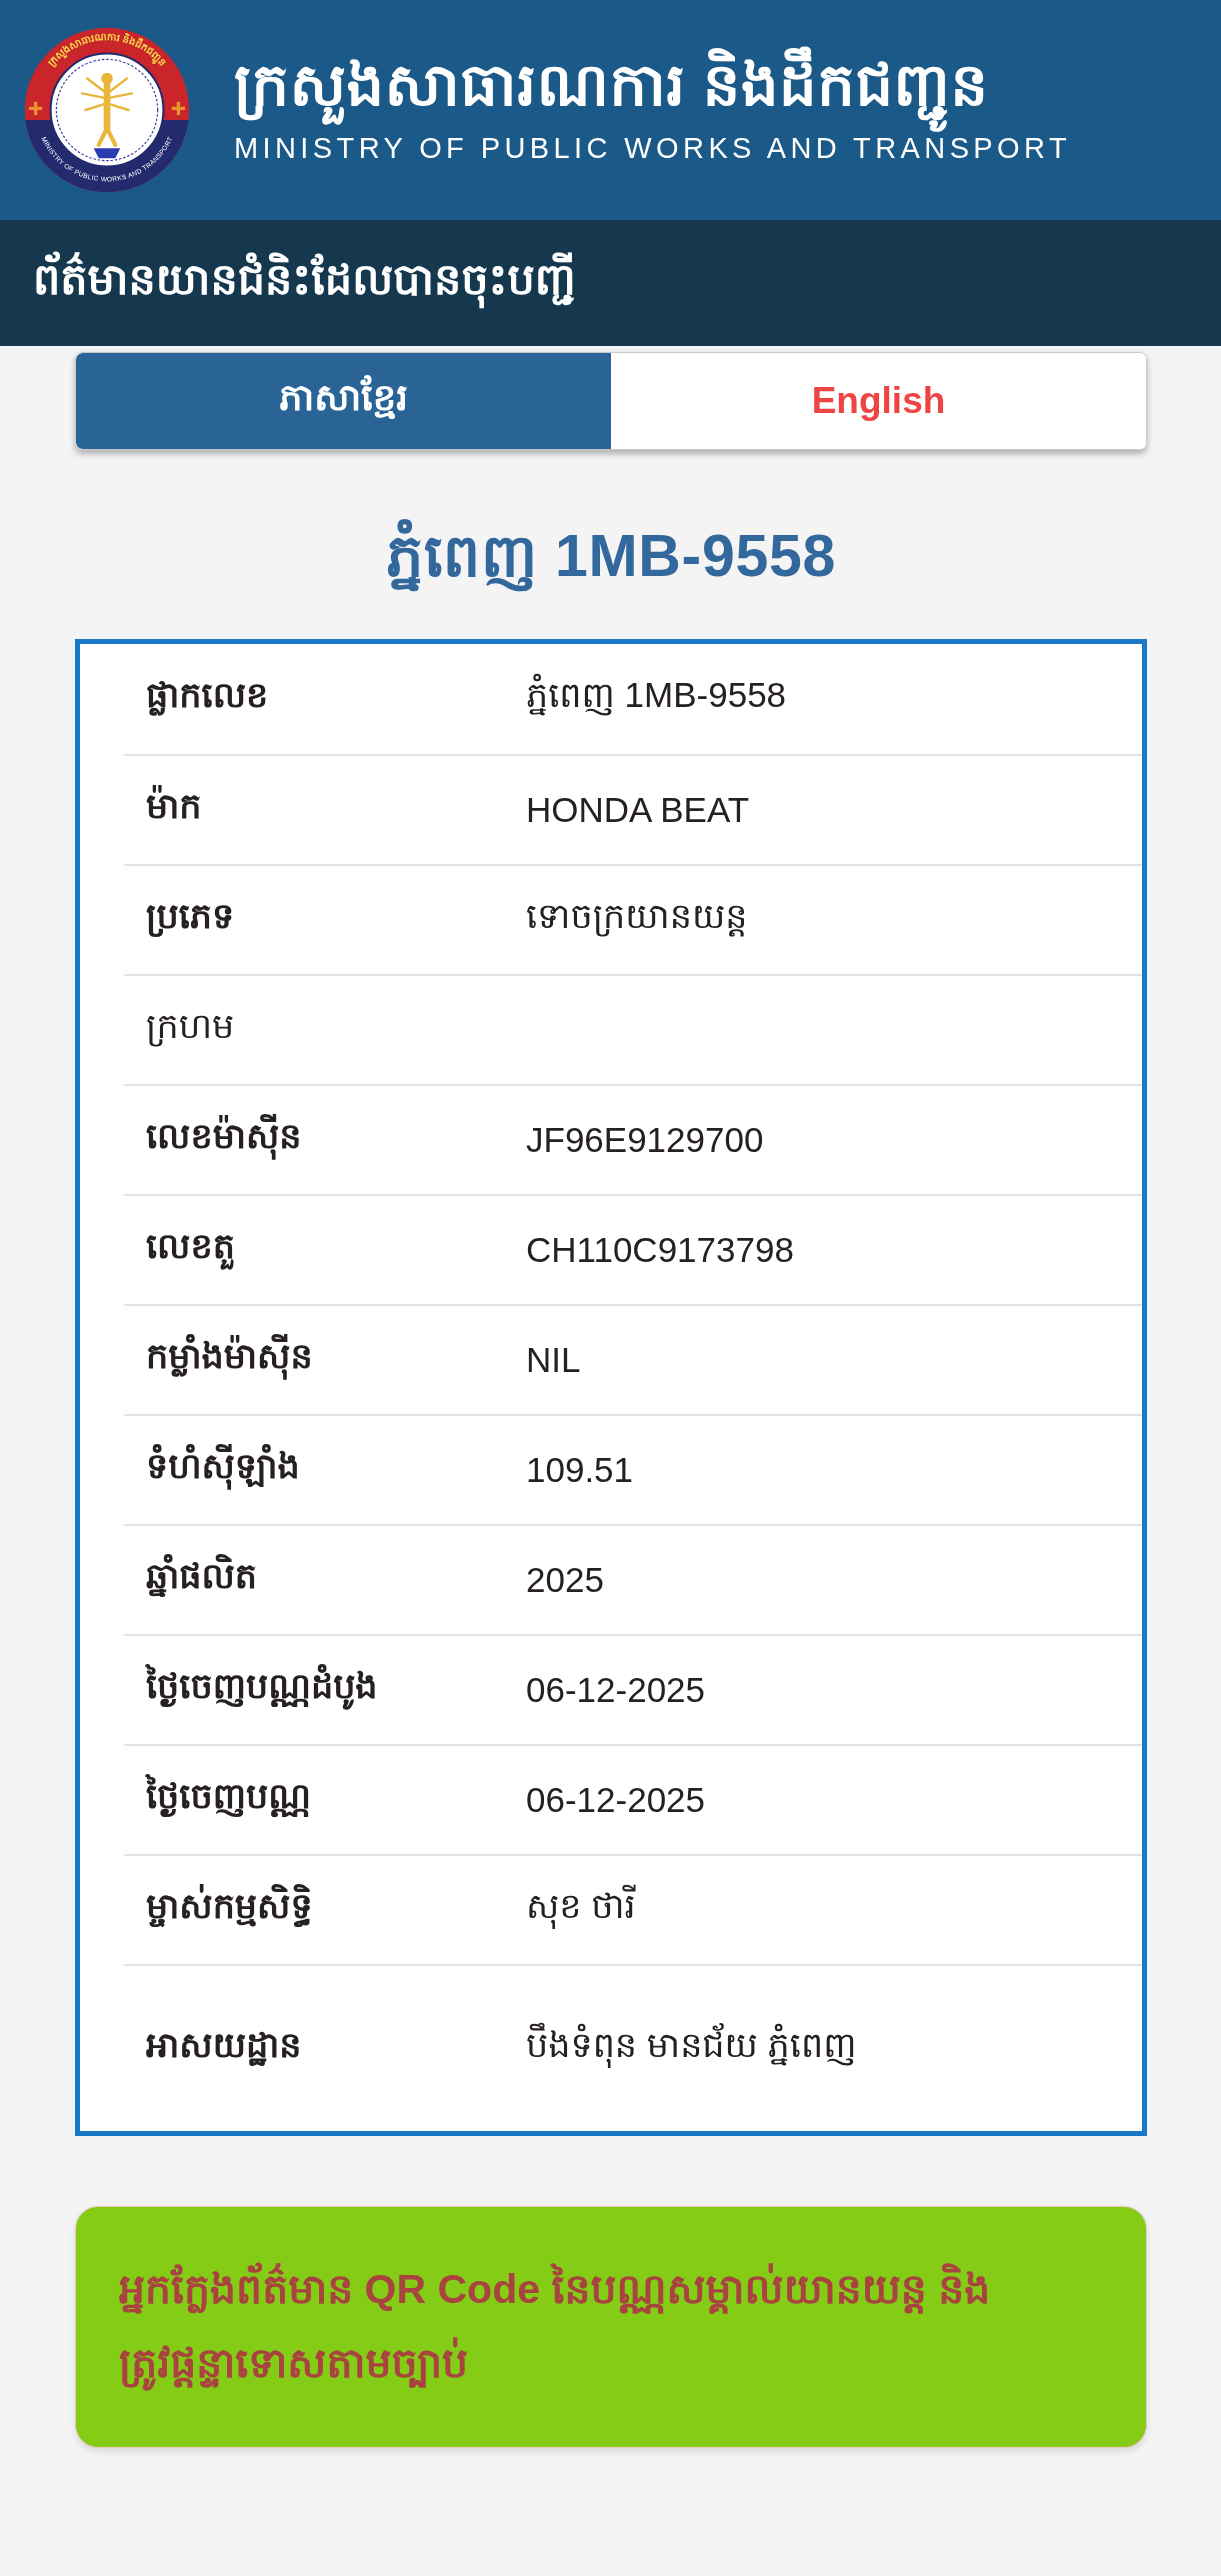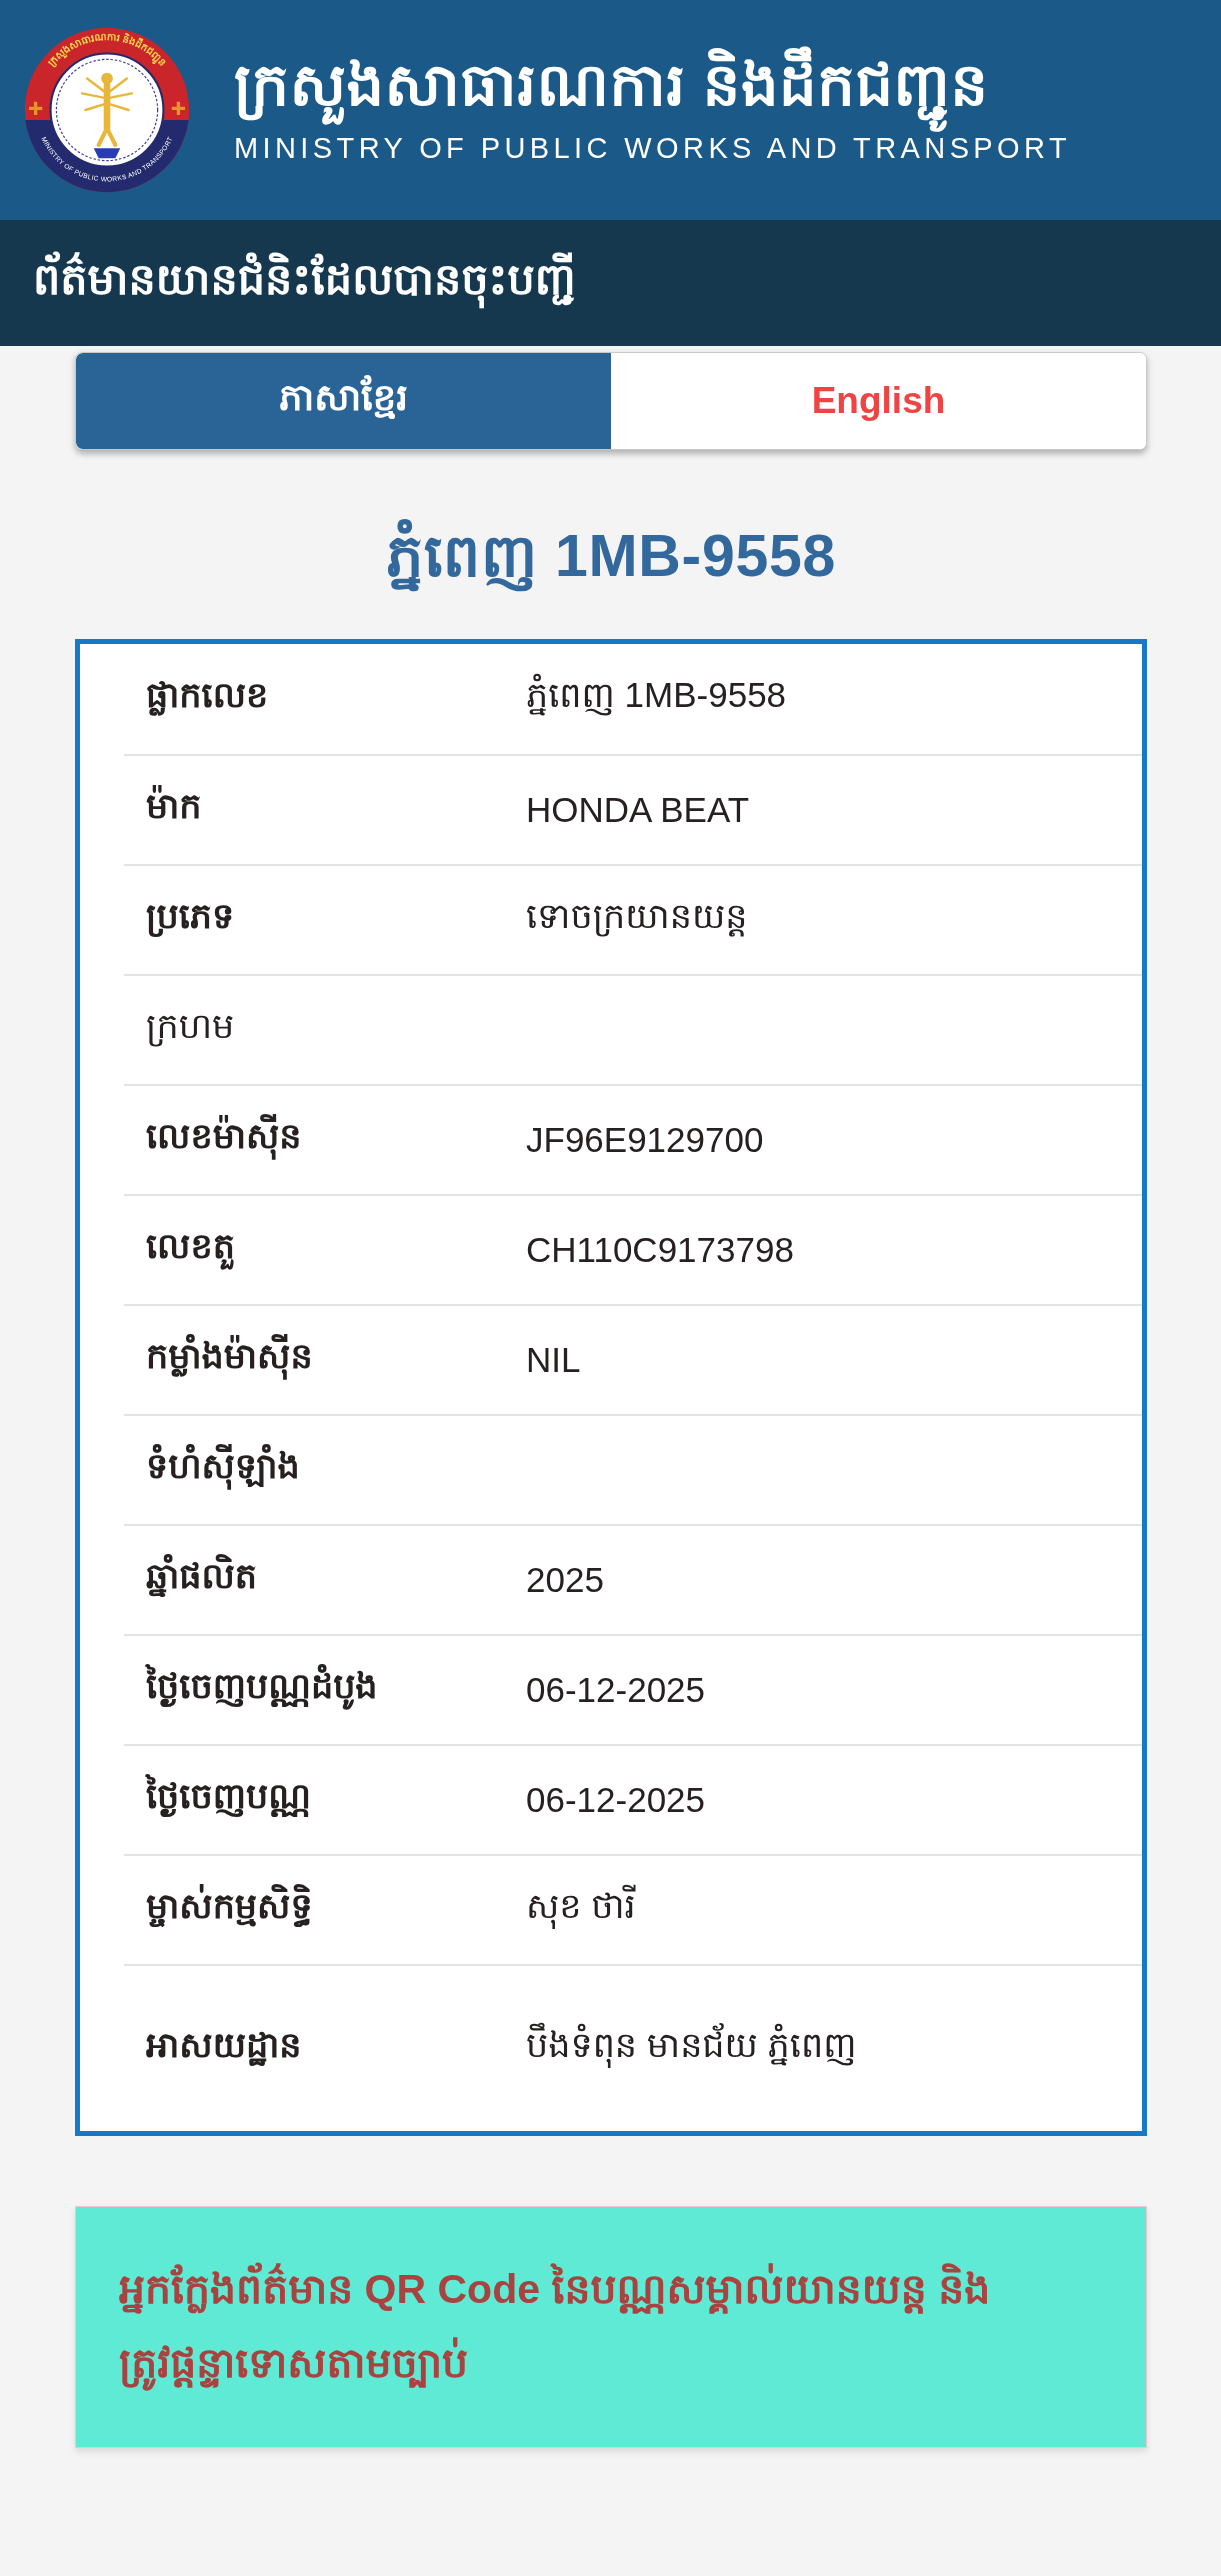--- a/index.html
+++ b/index.html
@@ -64,21 +64,21 @@
   .trow + .trow{border-top:2.9px solid #e3e3e3;}
   .trow:last-child{min-height:167px;}
   .cell-label{
     flex:0 0 380px;font-size:35px;font-weight:600;color:#262020;
   }
   .cell-value{flex:1;font-size:35px;color:#262020;}
 
   
   .notice{
     width:1072px;min-height:242px;margin:70px auto 12px;
-    background:#5eead4;border:1.5px solid #efc7ca;border-radius:1px;
+    background:#84cc16;border:1.5px solid #efc7ca;border-radius:23px;
     box-shadow:0 3.7px 5.9px rgba(0,0,0,0.10);
     padding:34px 110px 34px 43px;box-sizing:border-box;
     display:flex;align-items:center;
   }
   .notice-text{
     color:#a8433f;font-size:41px;line-height:1.8;font-weight:600;
   }
 </style>
 </head>
 <body>
@@ -159,20 +159,21 @@
       <div class="trow">
       <div class="cell-label">លេខតួ</div>
       <div class="cell-value">CH110C9173798</div>
     </div>
       <div class="trow">
       <div class="cell-label">កម្លាំងម៉ាស៊ីន</div>
       <div class="cell-value">NIL</div>
     </div>
       <div class="trow">
       <div class="cell-label">ទំហំស៊ីឡាំង</div>
+      <div class="cell-value">109.51</div>
     </div>
       <div class="trow">
       <div class="cell-label">ឆ្នាំផលិត</div>
       <div class="cell-value">2025</div>
     </div>
       <div class="trow">
       <div class="cell-label">ថ្ងៃចេញបណ្ណដំបូង</div>
       <div class="cell-value">06-12-2025</div>
     </div>
       <div class="trow">

